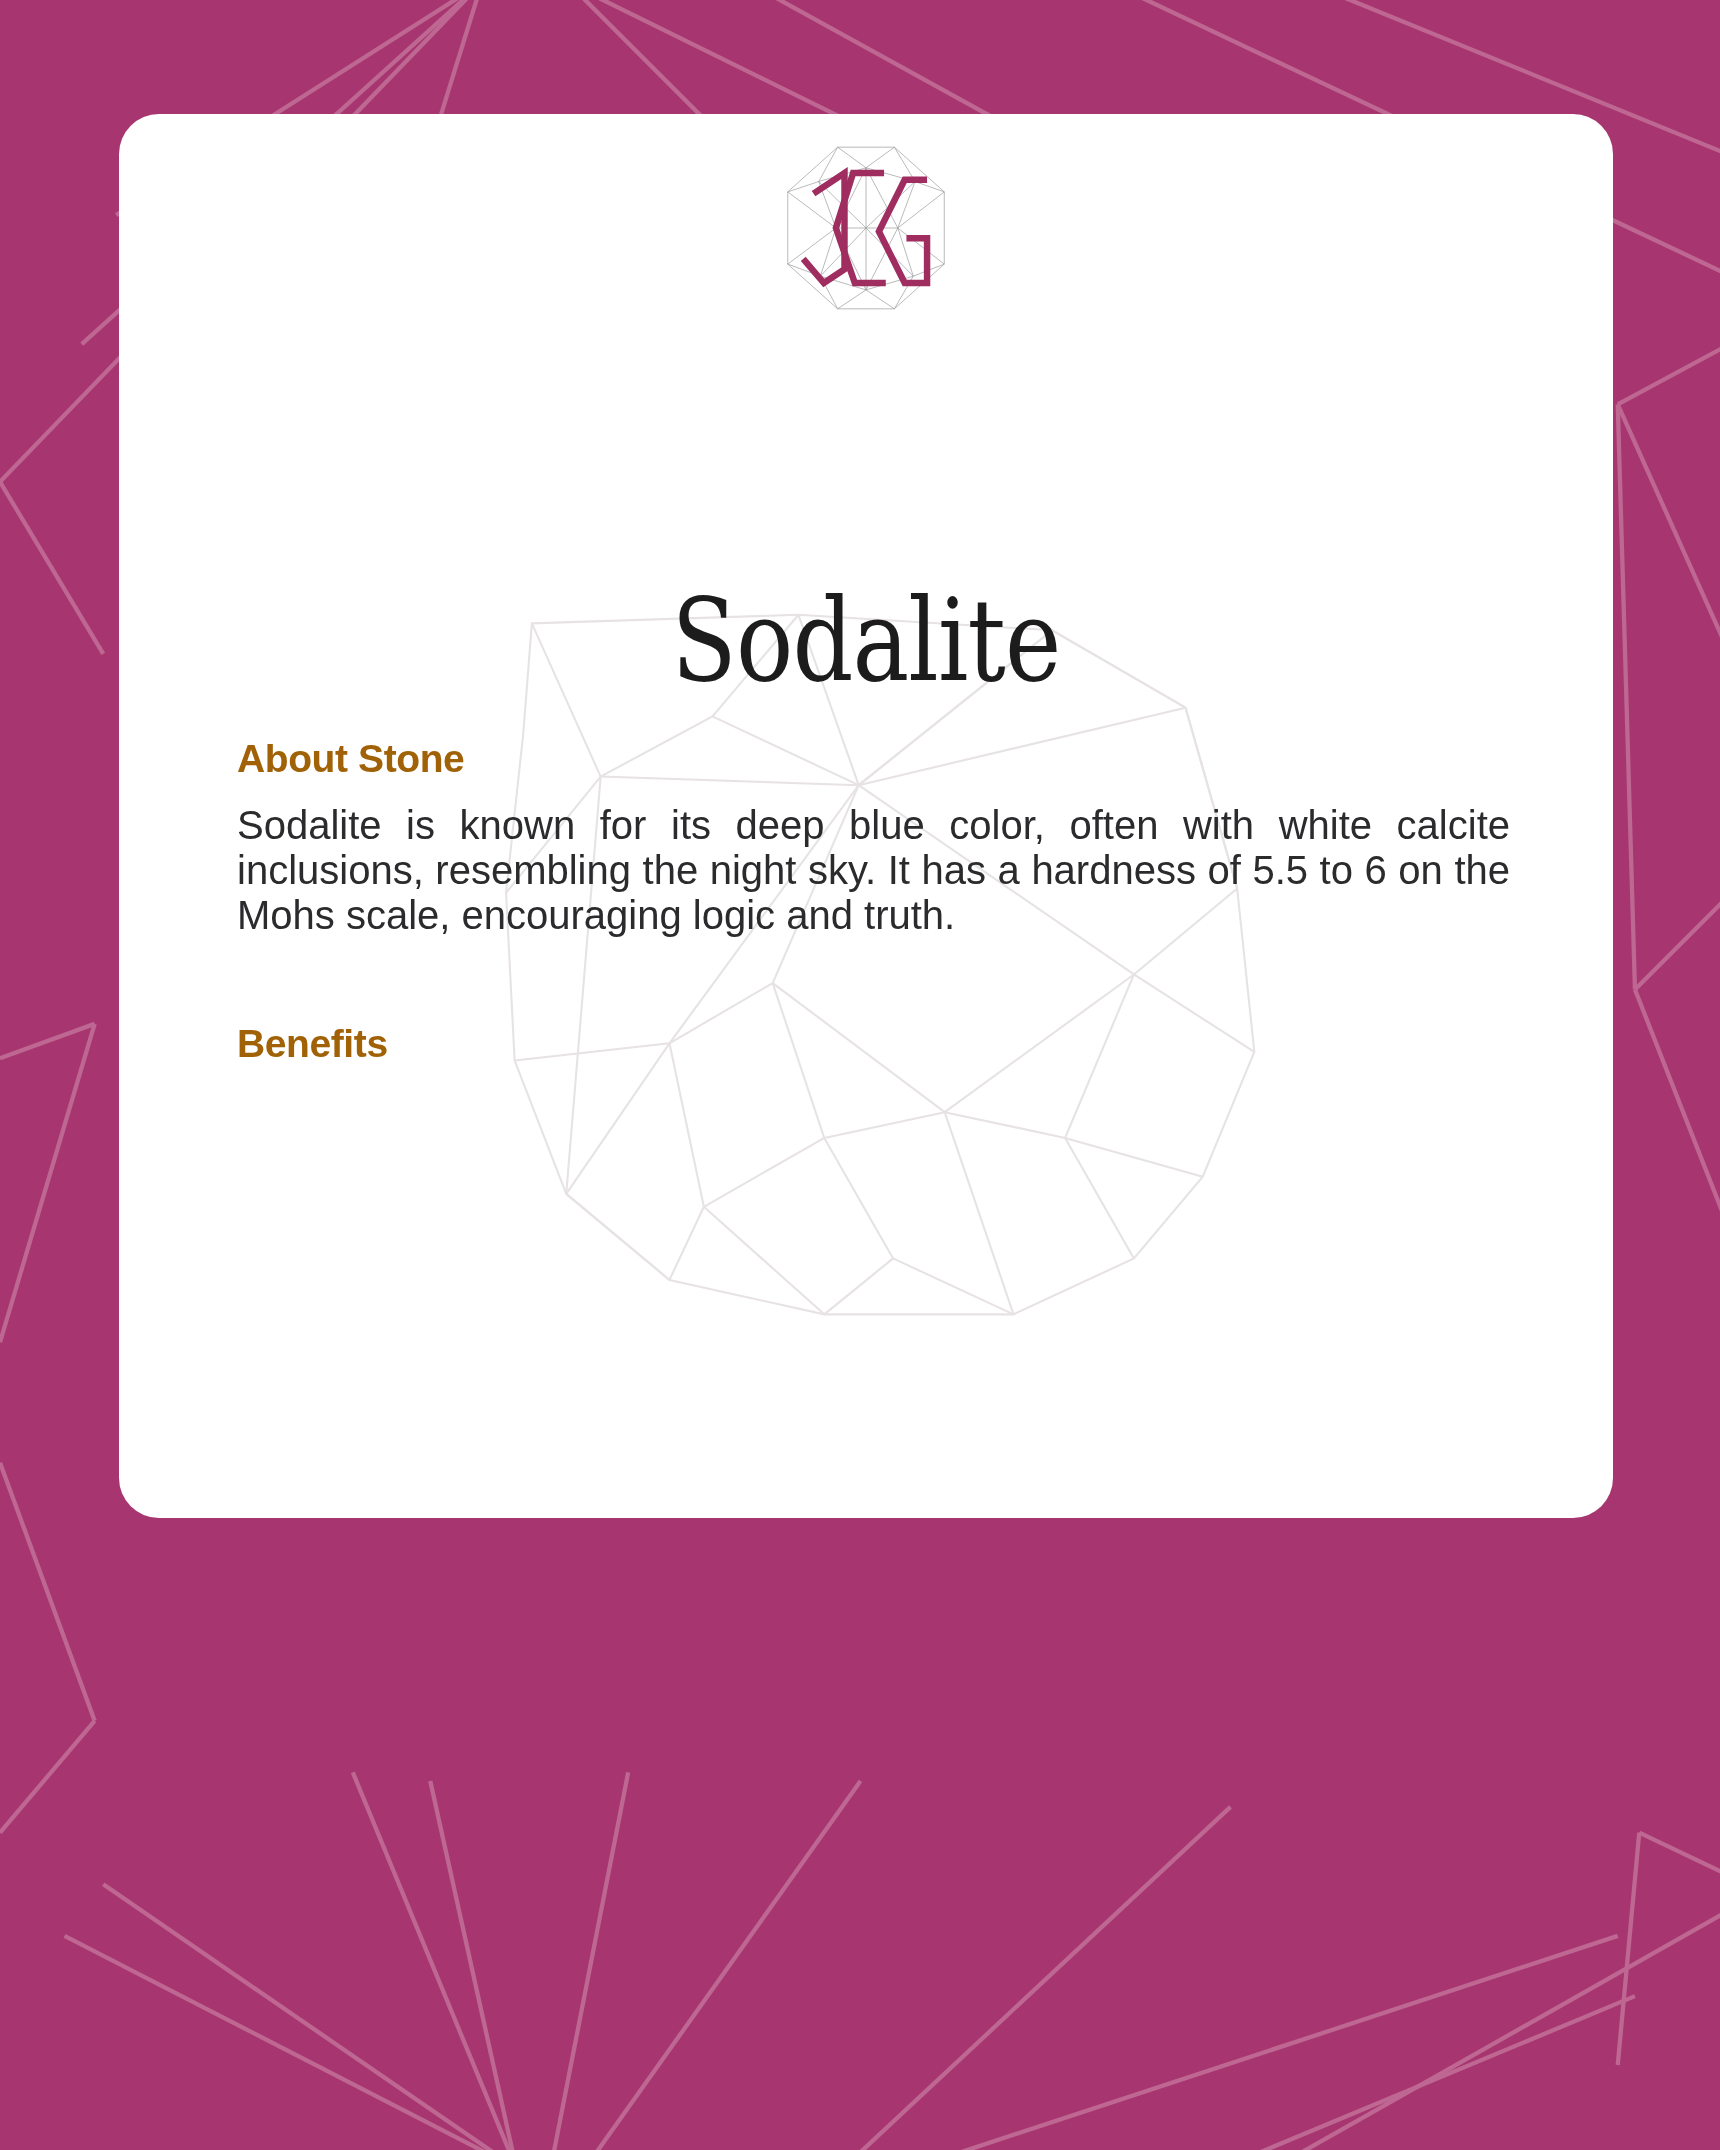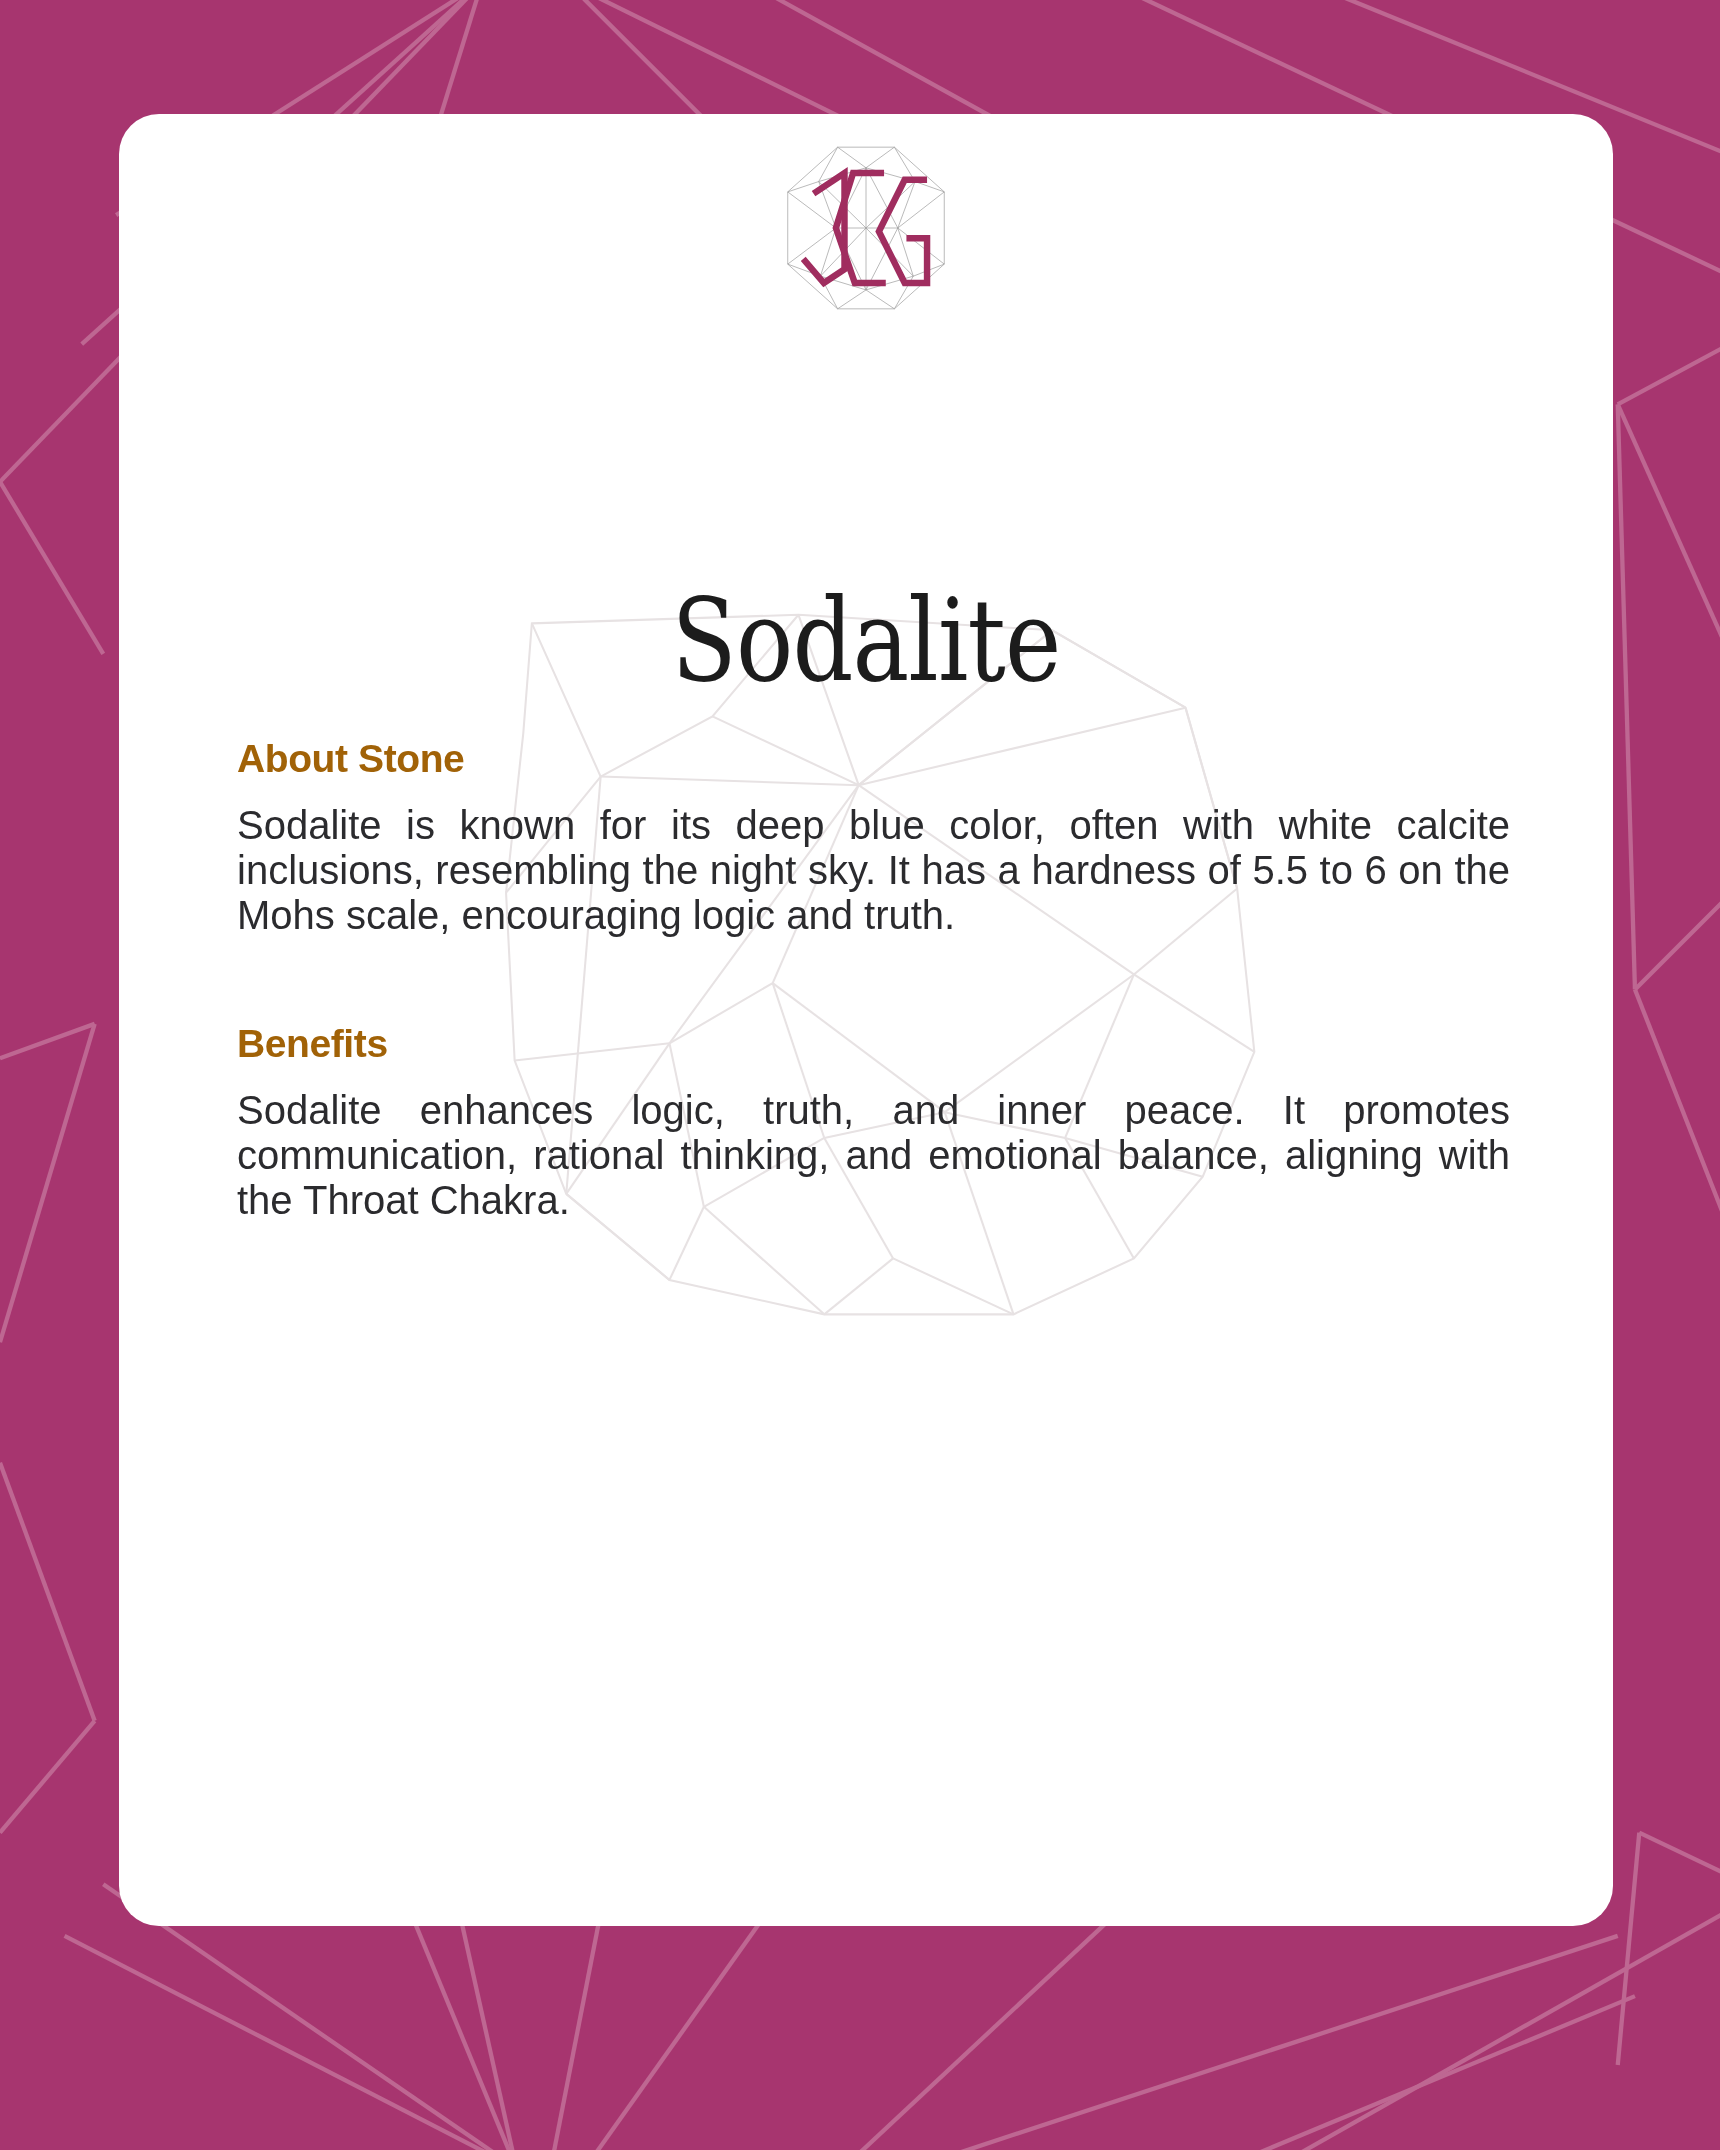--- a/index.html
+++ b/index.html
@@ -26,21 +26,21 @@
     height: 2151px;
     display: block;
   }
 
   
   #card {
     position: absolute;
     left: 119px;
     top: 114px;
     width: 1494px;
-    height: 1812px;
+    height: 1404px;
     background: #ffffff;
     border-radius: 40px;
     overflow: hidden;
   }
 
   
   #card-watermark {
     position: absolute;
     left: 0;
     top: 0;
@@ -254,21 +254,20 @@
 
       <div id="body-block">
 
         <div class="section">
           <h2 class="section-heading">About Stone</h2>
           <p class="section-paragraph">Sodalite is known for its deep blue color, often with white calcite inclusions, resembling the night sky. It has a hardness of 5.5 to 6 on the Mohs scale, encouraging logic and truth.</p>
         </div>
 
         <div class="section">
           <h2 class="section-heading">Benefits</h2>
-          <p class="section-paragraph">Sodalite enhances logic, truth, and inner peace. It promotes communication, rational thinking, and emotional balance, aligning with the Throat Chakra.</p>
         </div>
 
       </div>
 
     </div>
   </div>
 </div>
 
 
 </body></html>

